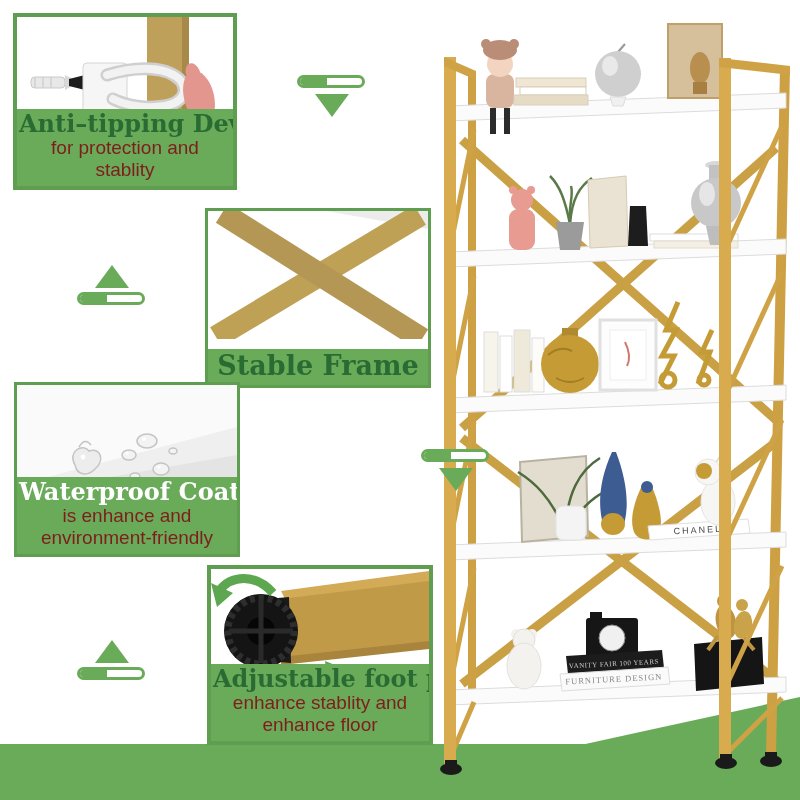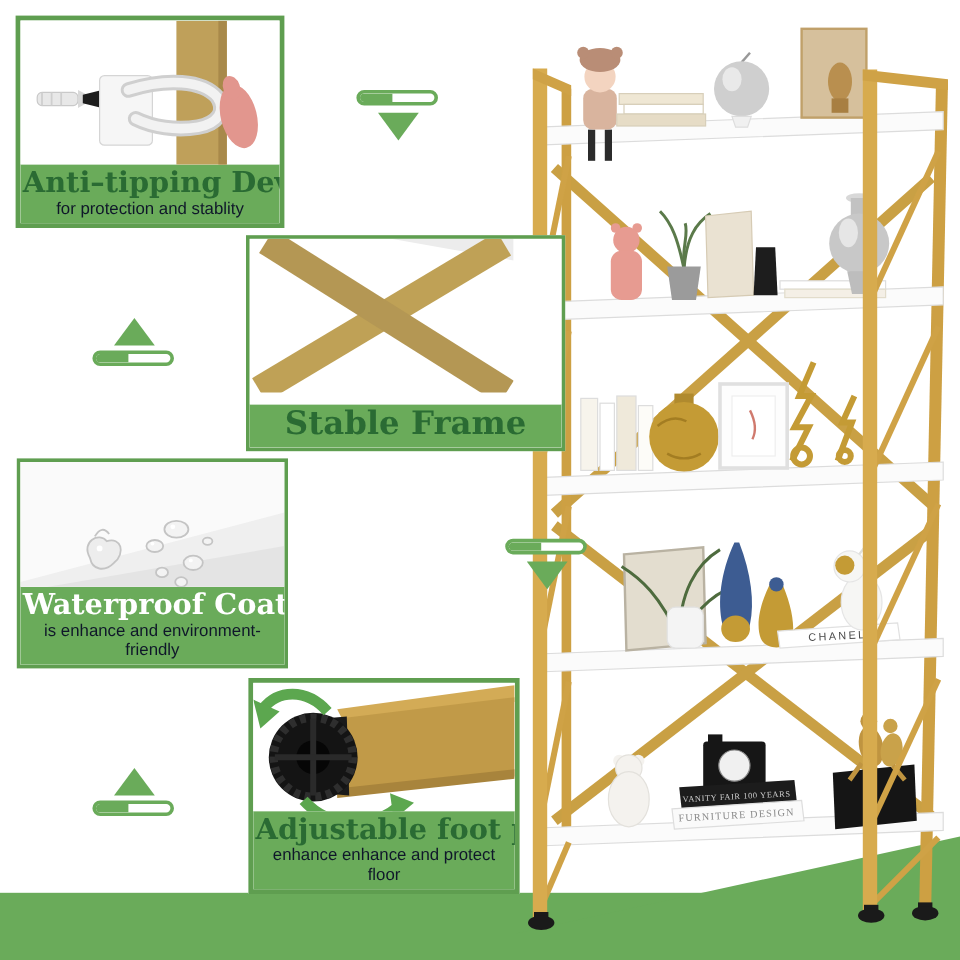--- a/index.html
+++ b/index.html
@@ -7,21 +7,21 @@
     --gold:#d7ab4e; --gold2:#c79c40; --goldm:#bfa156;
   }
   html,body{margin:0;padding:0;background:#fff;}
   #canvas{position:relative;width:800px;height:800px;background:#fff;overflow:hidden;
           font-family:"Liberation Sans",sans-serif;}
   .callout{position:absolute;border:4px solid var(--gborder);background:#fff;
            display:flex;flex-direction:column;overflow:hidden;box-sizing:border-box;}
   .callout .photo{flex:1;position:relative;background:#fff;overflow:hidden;}
   .callout .band{background:var(--green);text-align:center;padding:2px 2px 5px;}
   .band .t{font-family:"DejaVu Serif",serif;font-weight:700;font-size:24px;line-height:1.08;color:var(--dgreen);white-space:nowrap;}
-  .band .s{font-size:14px;line-height:1.15;color:#0f172a;}
+  .band .s{font-size:19px;line-height:1.15;color:#7f1d1d;}
   .callout.light .t{color:#fff;}
   
   .mbar{position:absolute;width:62px;height:7px;border:3px solid var(--green);border-radius:7px;background:#fff;overflow:hidden;}
   .mbar .fill{position:absolute;left:0;top:0;height:100%;width:44%;background:var(--green);}
   .tri{position:absolute;width:0;height:0;border-left:17px solid transparent;border-right:17px solid transparent;}
   .tri.down{border-top:23px solid var(--green);}
   .tri.up{border-bottom:23px solid var(--green);}
   .strip{position:absolute;left:0;top:744px;width:800px;height:56px;background:var(--green);}
   svg{display:block;}
   .abs{position:absolute;}
@@ -203,21 +203,21 @@
         <ellipse cx="182" cy="80" rx="15" ry="27" fill="#e2968e" transform="rotate(-14 182 80)"></ellipse>
         <ellipse cx="176" cy="56" rx="7" ry="10" fill="#e2968e" transform="rotate(-20 176 56)"></ellipse>
       </svg>
     </div>
     <div class="band">
       <div class="t">Anti–tipping Device</div>
       <div class="s">for protection and stablity</div>
     </div>
   </div>
 
-  <div class="callout" style="left:205px;top:196px;width:266px;height:180px;border-width:3px">
+  <div class="callout" style="left:205px;top:208px;width:226px;height:180px;border-width:3px">
     <div class="photo">
       <svg width="220" height="128" viewBox="0 0 220 128">
         <polygon points="118,0 220,0 220,18" fill="#ececec"></polygon>
         <line x1="8" y1="126" x2="212" y2="4" stroke="#bfa156" stroke-width="23"></line>
         <line x1="14" y1="2" x2="214" y2="128" stroke="#b49754" stroke-width="23"></line>
       </svg>
     </div>
     <div class="band">
       <div class="t" style="font-size:27px">Stable Frame</div>
     </div>
@@ -266,21 +266,21 @@
             <line x1="18" y1="62" x2="82" y2="62"></line>
         </g>
         <path d="M62,24 C44,4 20,6 8,22" stroke="#5ca74f" stroke-width="9" fill="none"></path>
         <polygon points="0,14 22,24 6,38" fill="#5ca74f"></polygon>
         <path d="M42,98 C64,122 98,122 120,104" stroke="#5ca74f" stroke-width="9" fill="none"></path>
         <polygon points="114,92 134,100 117,114" fill="#5ca74f"></polygon>
       </svg>
     </div>
     <div class="band">
       <div class="t">Adjustable foot pad</div>
-      <div class="s">enhance enhance and protect floor</div>
+      <div class="s">enhance stablity and enhance floor</div>
     </div>
   </div>
 
   <div>
     <div class="mbar" style="left:297px;top:75px">
         <div class="fill"></div>
       </div>
     <div class="tri down" style="left:315px;top:94px"></div>
   </div>
   <div>

